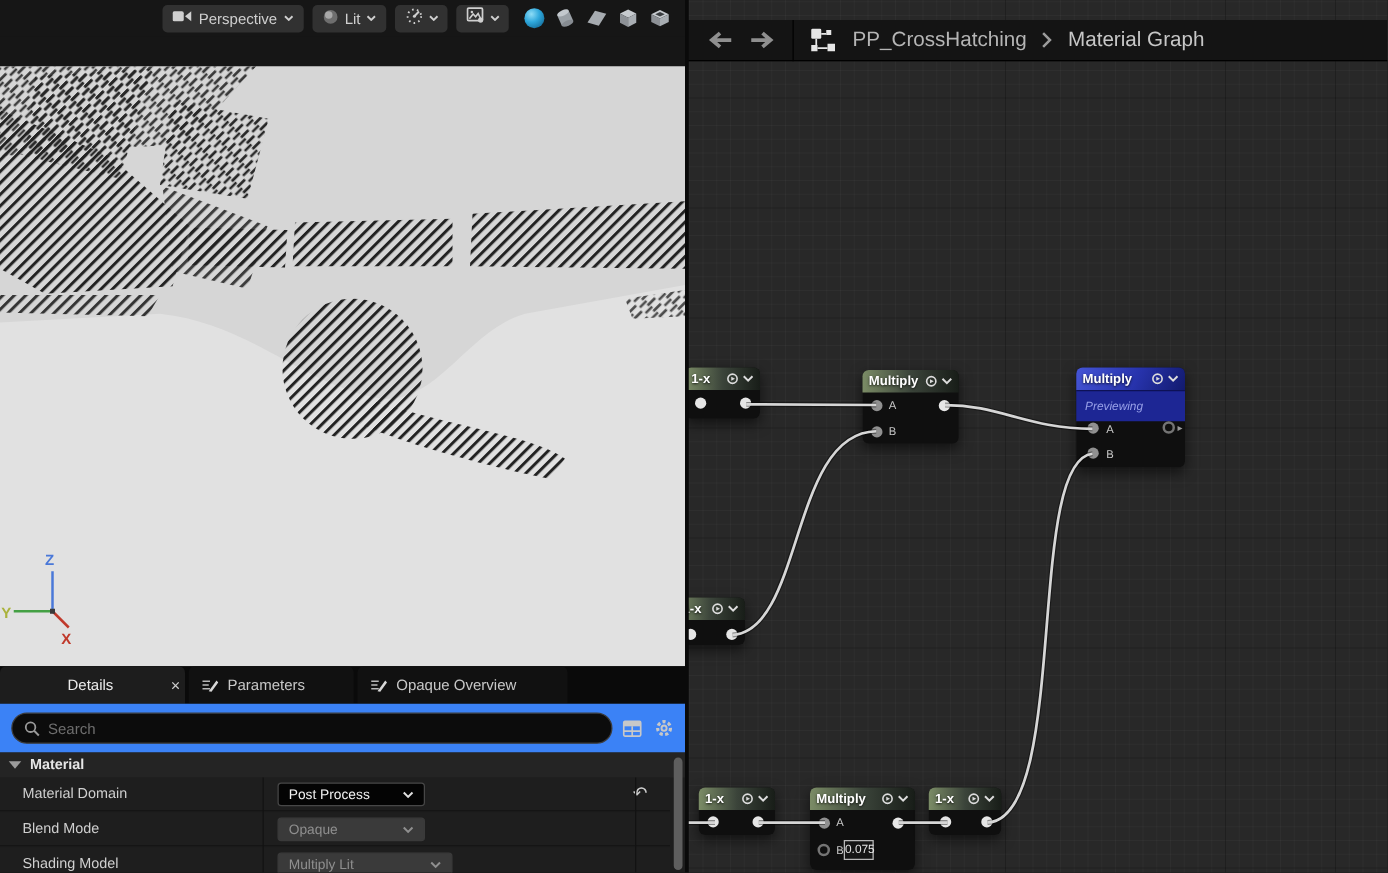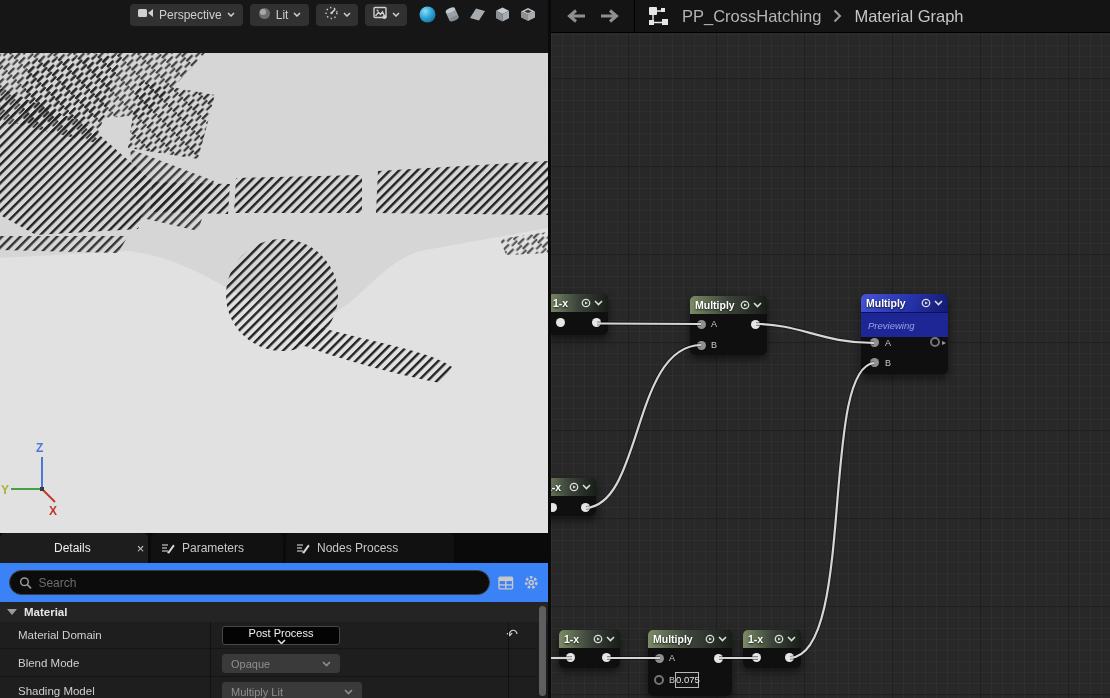--- a/index.html
+++ b/index.html
@@ -44,38 +44,38 @@
                 display:flex; align-items:center; gap:7px; padding-left:7px; }
   #sec-header .tri { width:0; height:0; border-left:5px solid transparent; border-right:5px solid transparent;
                      border-top:6px solid #9b9b9b; }
   #sec-header .t { font-size:11.5px; font-weight:bold; color:#e6e6e6; }
   .prop-row { position:absolute; left:0; width:536px; height:27px; background:#1e1e1e;
               border-bottom:1px solid #151515; }
   .prop-label { position:absolute; left:18px; top:7px; font-size:11.5px; color:#cfcfcf; }
   .vsep { position:absolute; top:89px; width:1px; height:76px; background:#121212; }
   .dd { position:absolute; left:222px; top:4px; height:19px; border-radius:3px; display:flex;
         align-items:center; justify-content:space-between; padding:0 8px; font-size:11px; cursor:pointer; }
-  .dd.on  { background:#040404; border:1px solid #474747; color:#f2f2f2; width:118px;flex-direction:column; }
+  .dd.on  { background:#040404; border:1px solid #474747; color:#f2f2f2; width:118px; }
   .dd.off { background:#3a3a3a; border:1px solid #3a3a3a; color:#8f8f8f; width:118px; }
   .dd.wide { width:140px; }
   .reset { position:absolute; right:18px; top:4px; color:#cfcfcf; font-size:14px; cursor:pointer; }
   #dscroll { position:absolute; right:2px; top:73px; width:7px; height:90px; background:#5e5e5e; border-radius:3.5px; }
 
   
   #graph { position:absolute; left:548px; top:0; width:562px; height:698px; overflow:hidden;
            background-color:#282828;
            background-image:
              linear-gradient(to right, rgba(0,0,0,0.33) 1px, transparent 1px),
              linear-gradient(to bottom, rgba(0,0,0,0.33) 1px, transparent 1px),
              linear-gradient(to right, rgba(255,255,255,0.028) 1px, transparent 1px),
              linear-gradient(to bottom, rgba(255,255,255,0.028) 1px, transparent 1px);
            background-size:88px 88px, 88px 88px, 11px 11px, 11px 11px;
            background-position:80px 78px, 80px 78px, 3px 1px, 3px 1px; }
   #divider { position:absolute; left:548px; top:0; width:3px; height:698px; background:#0a0a0a; z-index:30; }
-  #graph-header { position:absolute; left:0; top:0; width:562px; height:33px; background:#141414;
+  #graph-header { position:absolute; left:0; top:16px; width:562px; height:33px; background:#141414;
                   border-bottom:1px solid #000; display:flex; align-items:center; gap:12px;
                   padding-left:16px; z-index:10; }
   .nav-arrow { cursor:pointer; display:flex; }
   .crumb { font-size:16.5px; color:#b5b5b5; cursor:pointer; }
   .crumb.page { color:#c7c7c7; }
   .hsep { width:1px; height:33px; background:#000; }
 
   
   .gnode { position:absolute; background:rgba(14,14,14,0.97); border-radius:5px;
            box-shadow:0 4px 10px rgba(0,0,0,0.55); z-index:3; cursor:pointer; }
@@ -257,21 +257,21 @@
           </svg>
         <span>Parameters</span>
       </div>
       <div class="tab" style="width:168px">
         <svg width="14" height="14" viewBox="0 0 14 14">
             <line x1="1" y1="4" x2="7" y2="4" stroke="#b8b8b8" stroke-width="1.3"></line>
             <line x1="1" y1="7" x2="6" y2="7" stroke="#b8b8b8" stroke-width="1.3"></line>
             <line x1="1" y1="10" x2="7" y2="10" stroke="#b8b8b8" stroke-width="1.3"></line>
             <polygon points="6,12 12.2,3.4 13.6,5 8.2,12.4" fill="#d8d8d8"></polygon>
           </svg>
-        <span>Nodes Process</span>
+        <span>Opaque Overview</span>
       </div>
     </div>
 
     <div id="searchrow">
       <div id="searchbox">
         <svg width="14" height="14" viewBox="0 0 14 14">
             <circle cx="5.7" cy="5.7" r="4" fill="none" stroke="#9a9a9a" stroke-width="1.5"></circle>
             <line x1="8.7" y1="8.7" x2="12.6" y2="12.6" stroke="#9a9a9a" stroke-width="1.6"></line>
           </svg>
         <input type="text" placeholder="Search" style="">

